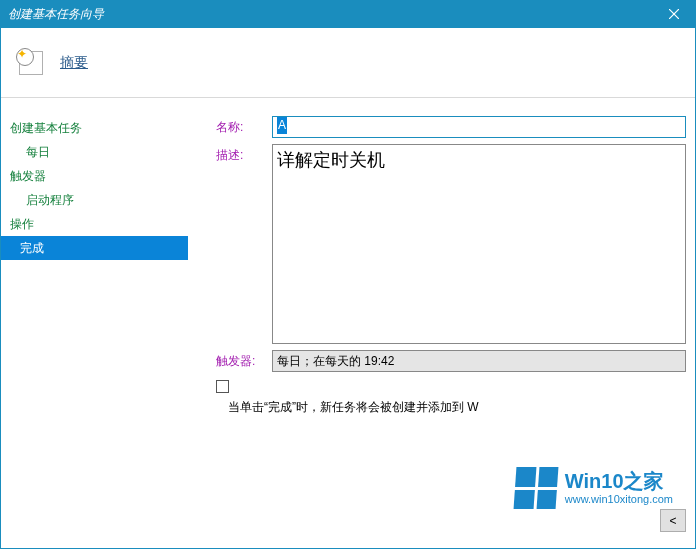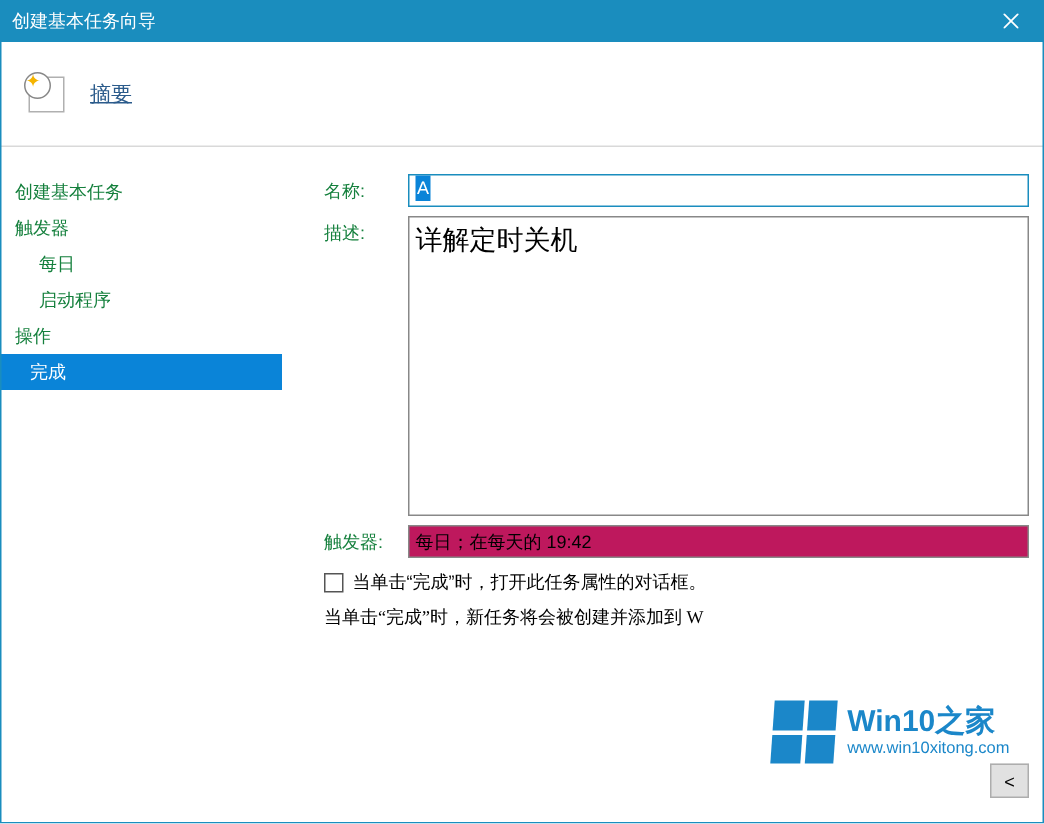--- a/index.html
+++ b/index.html
@@ -13,20 +13,21 @@
       position: relative;
     }
     .titlebar {
       height: 28px;
       background: #1a8dbe;
       color: #fff;
       display: flex;
       align-items: center;
       justify-content: space-between;
       padding-left: 8px;
+      font-style: italic;
     }
     .titlebar-title { font-size: 12px; }
     .close-btn {
       width: 44px;
       height: 28px;
       display: flex;
       align-items: center;
       justify-content: center;
       color: #fff;
     }
@@ -87,21 +88,21 @@
       background: #0a84d8;
       color: #fff;
       padding-left: 20px;
     }
     .content {
       flex: 1;
       padding: 18px 10px 0 28px;
       position: relative;
     }
     .row { display: flex; align-items: flex-start; margin-bottom: 6px; }
-    .label { width: 56px; color: #15803d; padding-top: 3px; }
+    .label { width: 56px; color: #a21caf; padding-top: 3px; }
     .name-input {
       flex: 1;
       height: 22px;
       border: 1px solid #1a8dbe;
       padding: 0 4px;
       font-family: inherit;
       font-size: 12px;
       background: #fff;
       outline: none;
     }
@@ -114,42 +115,41 @@
       font-family: inherit;
       font-size: 18px;
       resize: none;
       background: #fff;
     }
     .ro-field {
       flex: 1;
       height: 22px;
       border: 1px solid #888;
       padding: 2px 4px;
-      background: #be185d;
+      background: #e5e5e5;
       color: #000;
       overflow: hidden;
       white-space: nowrap;
     }
     .trigger-row { }
     .checkbox-row {
       margin-top: 8px;
       display: flex;
       align-items: center;
     }
     .cb {
       width: 13px; height: 13px;
       border: 1px solid #555;
       margin-right: 6px;
       flex-shrink: 0;
     }
     .info-text {
       margin-top: 6px;
-      margin-left: 0;
+      margin-left: 12px;
       color: #000;
-      font-family: Liberation Serif, serif;
     }
     .buttons {
       position: absolute;
       right: 10px;
       bottom: 6px;
       display: flex;
       gap: 8px;
     }
     .btn {
       height: 23px;
@@ -218,22 +218,22 @@
     <div class="clock"></div>
     <div class="star">✦</div>
   </div>
   <div class="header-title">摘要</div>
 </div>
 
 <div class="body">
   <div class="sidebar">
 
   <div class="sb-item">创建基本任务</div>
+      <div class="sb-item indent">每日</div>
       <div class="sb-item">触发器</div>
-      <div class="sb-item indent">每日</div>
       <div class="sb-item indent">启动程序</div>
       <div class="sb-item">操作</div>
       <div class="sb-item selected">完成</div>
     </div>
 
   <div class="content">
 
     <div class="row">
       <div class="label">名称:</div>
       <div class="name-input"><span class="sel-highlight">A</span></div>
@@ -245,21 +245,20 @@
     </div>
 
     <div class="row trigger-row">
       <div class="label">触发器:</div>
       <div class="ro-field">每日；在每天的 19:42</div>
     </div>
 
 
     <div class="checkbox-row">
       <div class="cb"></div>
-      <span>当单击“完成”时，打开此任务属性的对话框。</span>
     </div>
 
     <div class="info-text">当单击“完成”时，新任务将会被创建并添加到 W</div>
 
     <div class="buttons">
       <button class="btn small">&lt;</button>
     </div>
 
   </div>
 </div>

